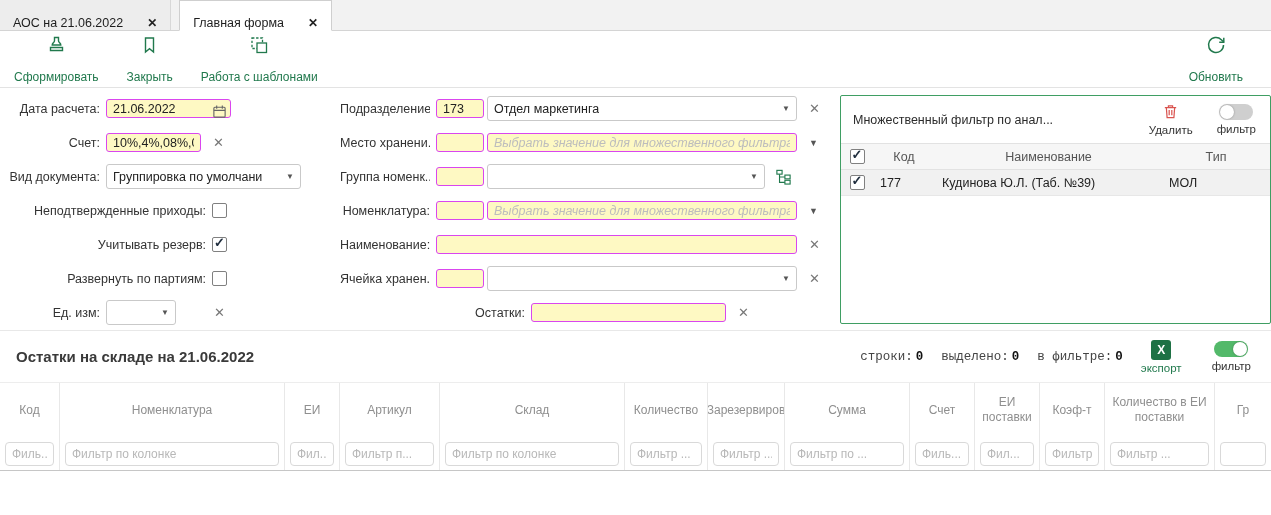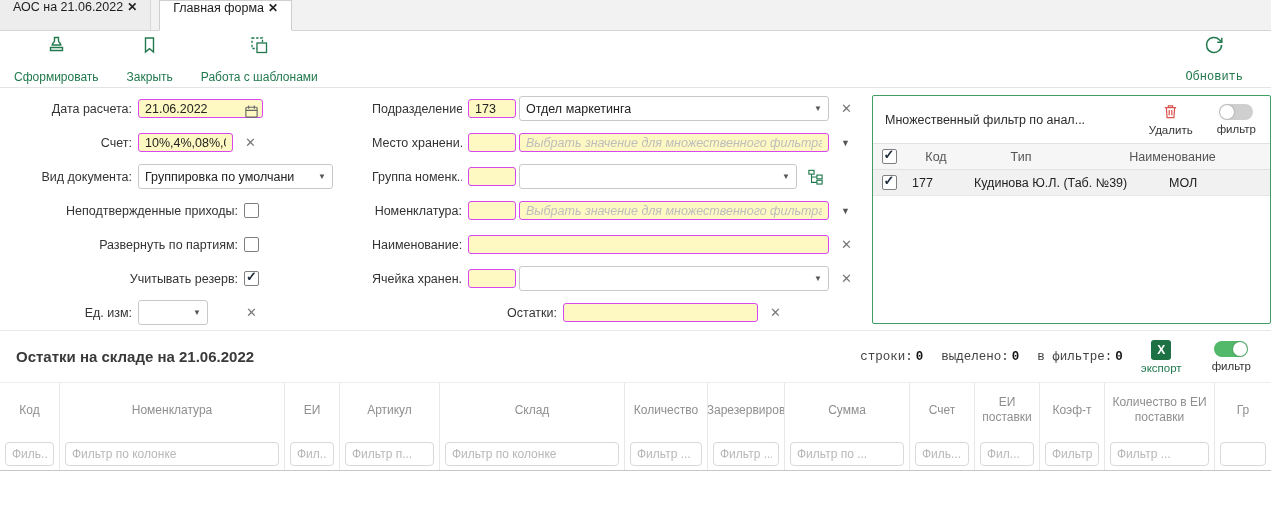--- a/index.html
+++ b/index.html
@@ -5,30 +5,30 @@
   * { box-sizing: border-box; margin: 0; padding: 0; }
   html,body { width:1271px; height:515px; overflow:hidden; }
   body {
     font-family: "Liberation Sans", sans-serif;
     font-size: 12.5px;
     color: #333;
     background: #fff;
   }
   
   .tabbar { height:31px; background:#f2f2f2; border-bottom:1px solid #d4d4d4; display:flex; align-items:stretch; }
-  .tab { display:flex; align-items:flex-start; gap:4px; padding:0 13px; background:#ededed; border-right:1px solid #d8d8d8; color:#1d1d1d; cursor:pointer; }
+  .tab { display:flex; align-items:flex-end; gap:24px; padding:0 13px; background:#ededed; border-right:1px solid #d8d8d8; color:#1d1d1d; cursor:pointer; }
   .tab.active { background:#fff; border:1px solid #cfcfcf; border-bottom:1px solid #fff; margin-bottom:-1px; margin-left:8px; position:relative; z-index:2; }
   .tab-close { font-size:12px; font-weight:700; color:#222; cursor:pointer; }
   
   .toolbar { height:57px; background:#fff; border-bottom:1px solid #e3e3e3; display:flex; align-items:center; gap:28px; padding:0 14px; }
   .tool { display:flex; flex-direction:column; align-items:center; gap:14px; color:#21794d; font-size:12px; cursor:pointer; white-space:nowrap; }
   .tool svg { display:block; }
-  .tool.refresh { margin-left:auto; margin-right:14px;font-family:Liberation Mono, monospace; }
-  
-  .form-area { height:242px; display:flex; padding-top:7px;padding-left:32px; }
+  .tool.refresh { margin-left:auto; margin-right:14px; }
+  
+  .form-area { height:242px; display:flex; padding-top:7px; }
   .col-left { width:340px; flex:none; }
   .col-mid { width:498px; flex:none; }
   .frow { height:27px; margin-bottom:7px; display:flex; align-items:center; }
   .flabel { text-align:right; margin-right:6px; flex:none; color:#333; white-space:nowrap; overflow:hidden; }
   .col-left .flabel { width:100px; }
   .col-left .frow.chk .flabel { width:206px; }
   .col-mid .flabel { width:90px; }
   .inp { height:19px; border:1px solid #d946ef; border-radius:3px; padding:0 6px; font-size:12.5px; color:#222; font-family:inherit; outline:none; background:#fef9c3; }
   .inp.code { width:48px; margin-right:3px; }
   .inp.wide { width:310px; }
@@ -162,26 +162,26 @@
         <div class="select" style="width:195px">
           <span class="selval">Группировка по умолчани</span>
           <span class="chev">▼</span>
         </div>
       </div>
       <div class="frow chk">
         <label class="flabel">Неподтвержденные приходы:</label>
         <input type="checkbox" class="cb" style="">
       </div>
       <div class="frow chk">
+        <label class="flabel">Учитывать резерв:</label>
+        <input type="checkbox" class="cb" checked="" style="">
+      </div>
+      <div class="frow chk">
         <label class="flabel">Развернуть по партиям:</label>
         <input type="checkbox" class="cb" style="">
-      </div>
-      <div class="frow chk">
-        <label class="flabel">Учитывать резерв:</label>
-        <input type="checkbox" class="cb" checked="" style="">
       </div>
       <div class="frow">
         <label class="flabel">Ед. изм:</label>
         <div class="select" style="width:70px">
           <span class="selval"></span>
           <span class="chev">▼</span>
         </div>
         <span class="clear" style="margin-left:38px">✕</span>
       </div>
     </div>
@@ -263,22 +263,22 @@
           <span class="toggle"></span>
           <span>фильтр</span>
         </div>
       </div>
       <div class="ptable">
         <div class="prow phr">
           <div class="pc pcc">
               <input type="checkbox" class="cb" checked="" style="">
             </div>
           <div class="pc pcode">Код</div>
+          <div class="pc pname">Наименование</div>
           <div class="pc ptype">Тип</div>
-          <div class="pc pname">Наименование</div>
         </div>
         <div class="prow pdr">
           <div class="pc pcc">
               <input type="checkbox" class="cb" checked="" style="">
             </div>
           <div class="pc pcode">177</div>
           <div class="pc pname">Кудинова Ю.Л. (Таб. №39)</div>
           <div class="pc ptype">МОЛ</div>
         </div>
       </div>

